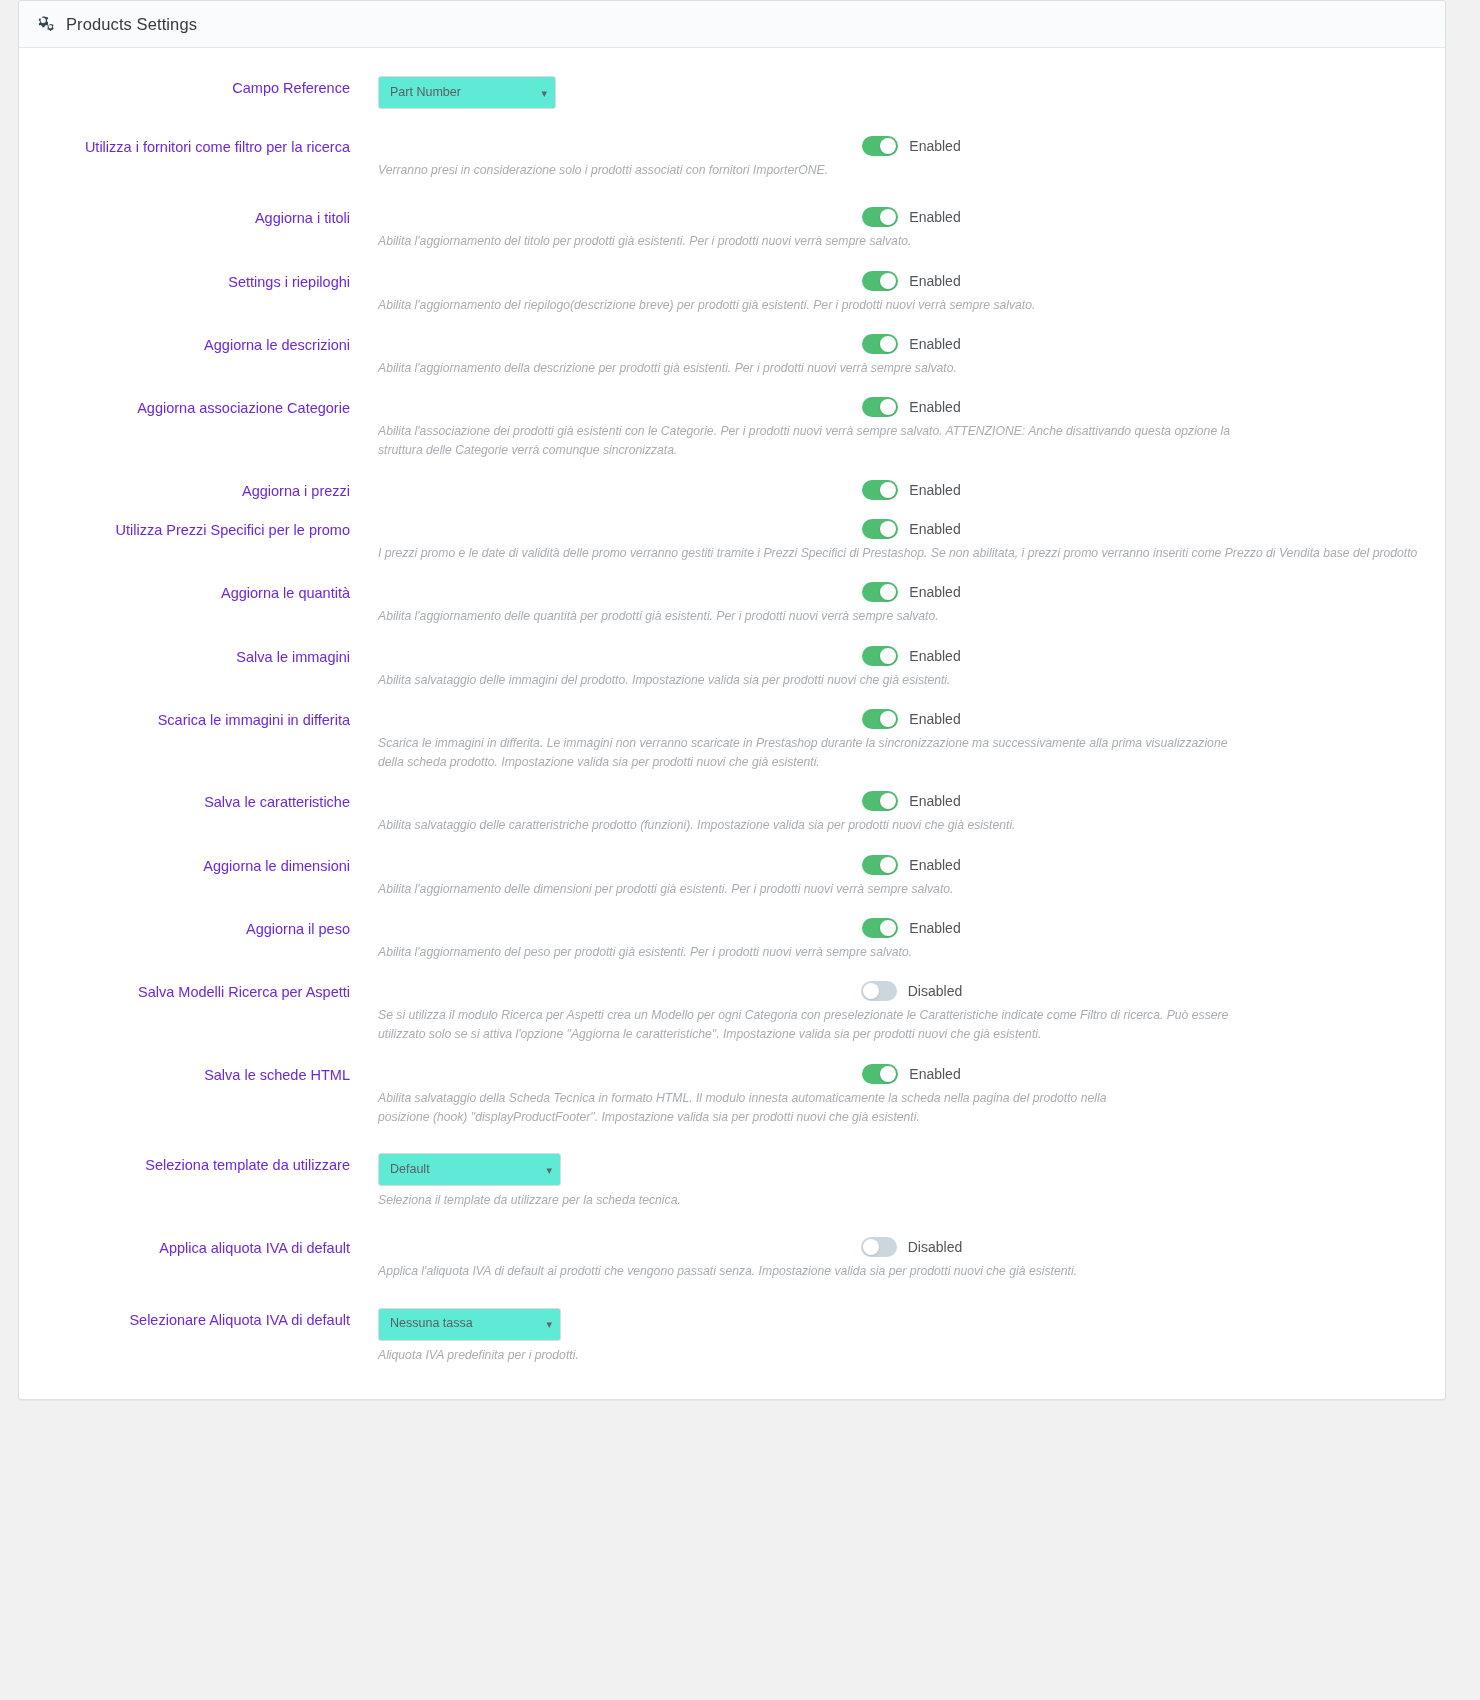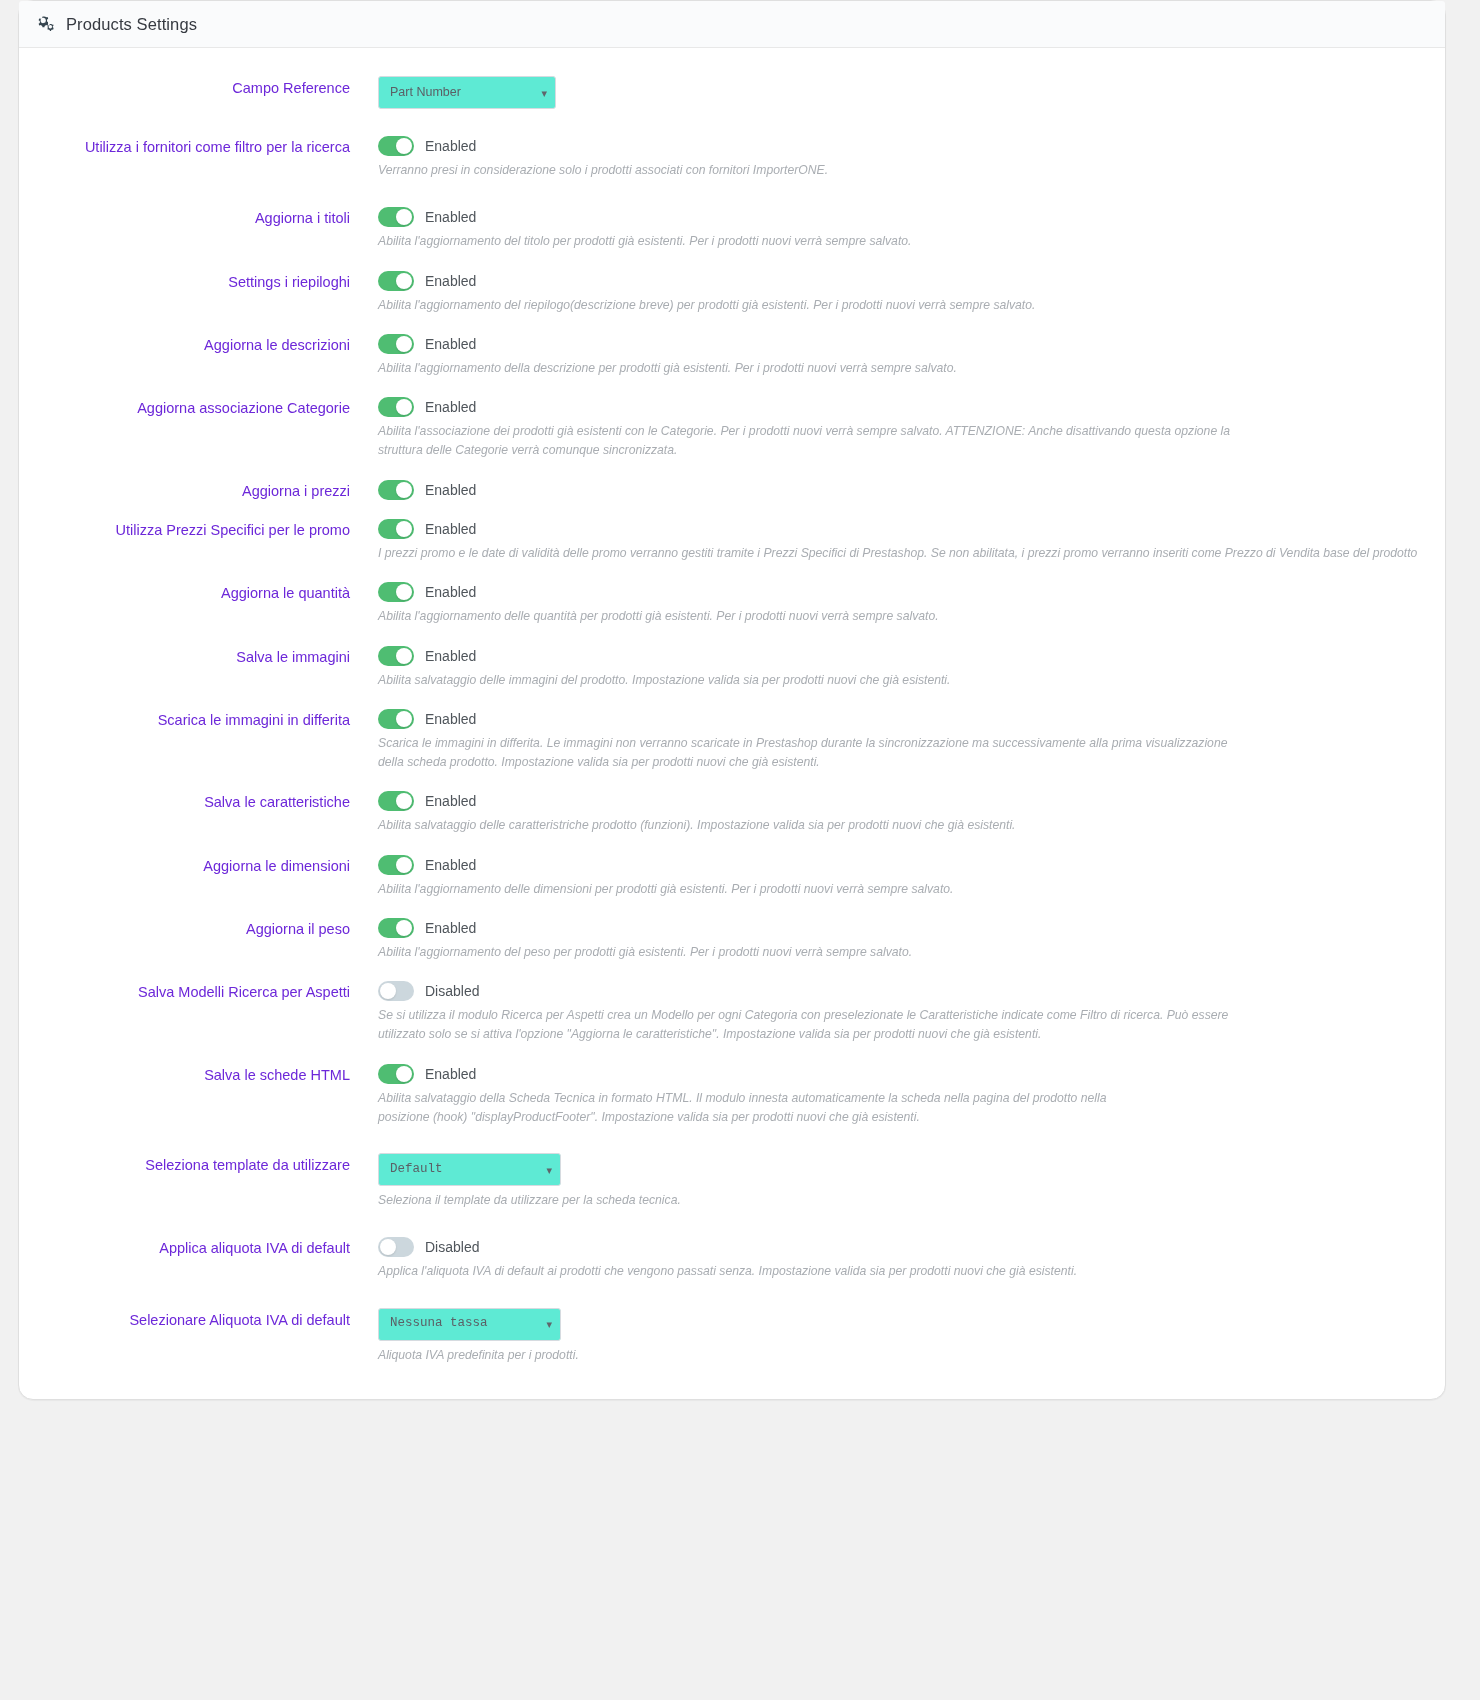--- a/index.html
+++ b/index.html
@@ -10,21 +10,21 @@
     font-family: "Liberation Sans", sans-serif;
   }
   body {
     width: 1480px;
     min-height: 1700px;
     padding: 0;
   }
   .panel {
     background: #ffffff;
     border: 1px solid #dfdfdf;
-    border-radius: 15px;
+    border-radius: 3px;
     margin: 0 34px 14px 18px;
     box-shadow: 0 1px 1px rgba(0,0,0,0.04);
   }
   .panel-header {
     display: flex;
     align-items: center;
     gap: 10px;
     padding: 14px 18px 13px 18px;
     border-bottom: 1px solid #e8e8e8;
     background: #fafbfc;
@@ -81,38 +81,39 @@
     height: 33px;
     padding: 5px 26px 6px 11px;
     font-size: 12.5px;
     font-family: "Liberation Sans", sans-serif;
     color: #5b6066;
     background: #5eead4;
     border: 1px solid #d6dbe0;
     border-radius: 3px;
     line-height: 1.2;
   }
-  select.styled.wide { width: 183px; font-family: Liberation Mono, monospace; }
+  select.styled.wide { width: 183px; }
   .sel-wrap .chev {
     position: absolute;
     right: 9px;
     top: 50%;
     transform: translateY(-50%);
     pointer-events: none;
     color: #60656b;
     font-size: 11px;
     line-height: 1;
   }
 
   
   .toggle-line {
     display: flex;
     align-items: center;
     gap: 11px;
     padding-top: 1px;
+    justify-content: center;
   }
   .toggle {
     position: relative;
     width: 36px;
     height: 20px;
     border-radius: 10px;
     flex: 0 0 auto;
     cursor: pointer;
   }
   .toggle.on  { background: #4fbd72; }

